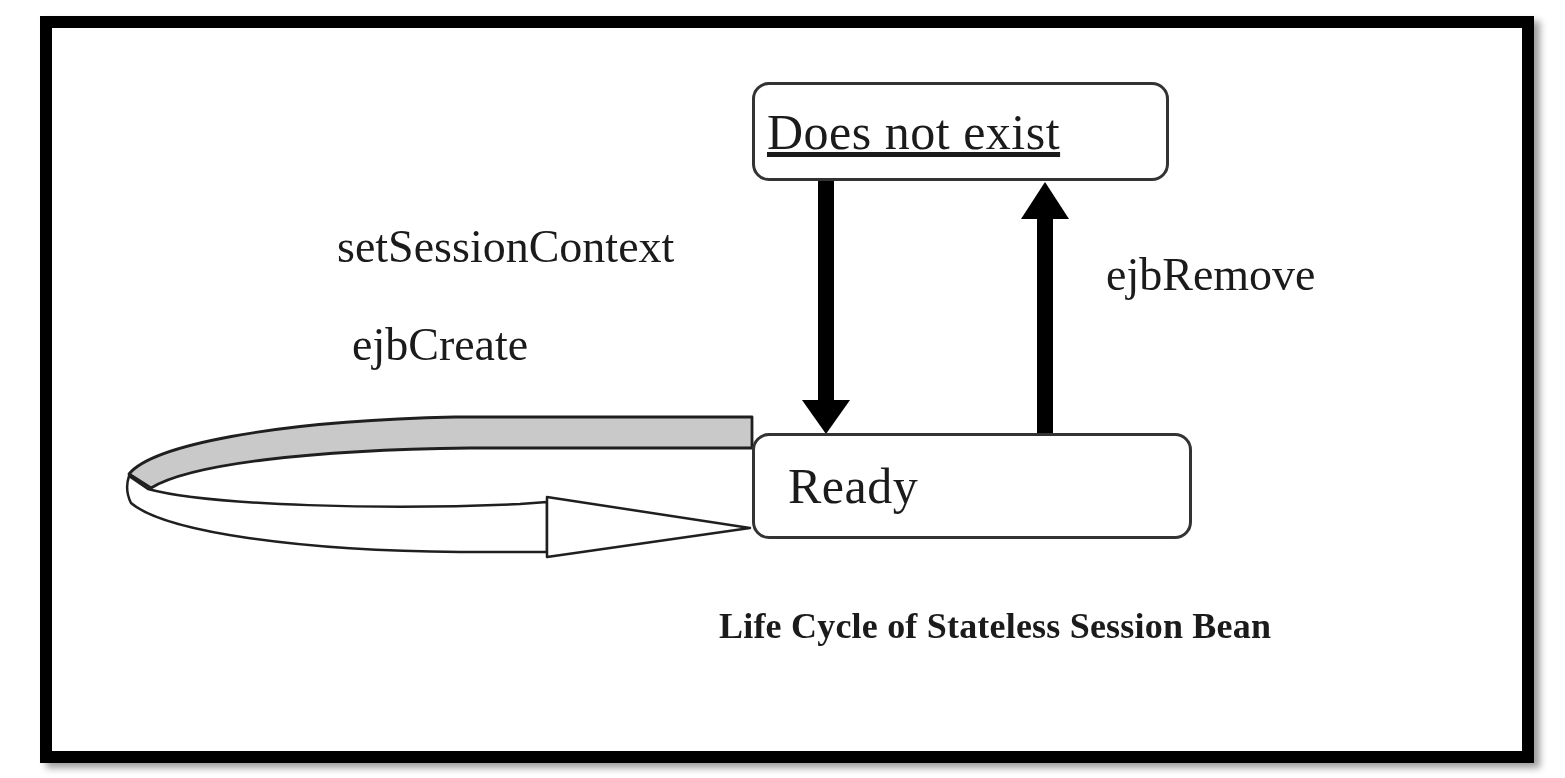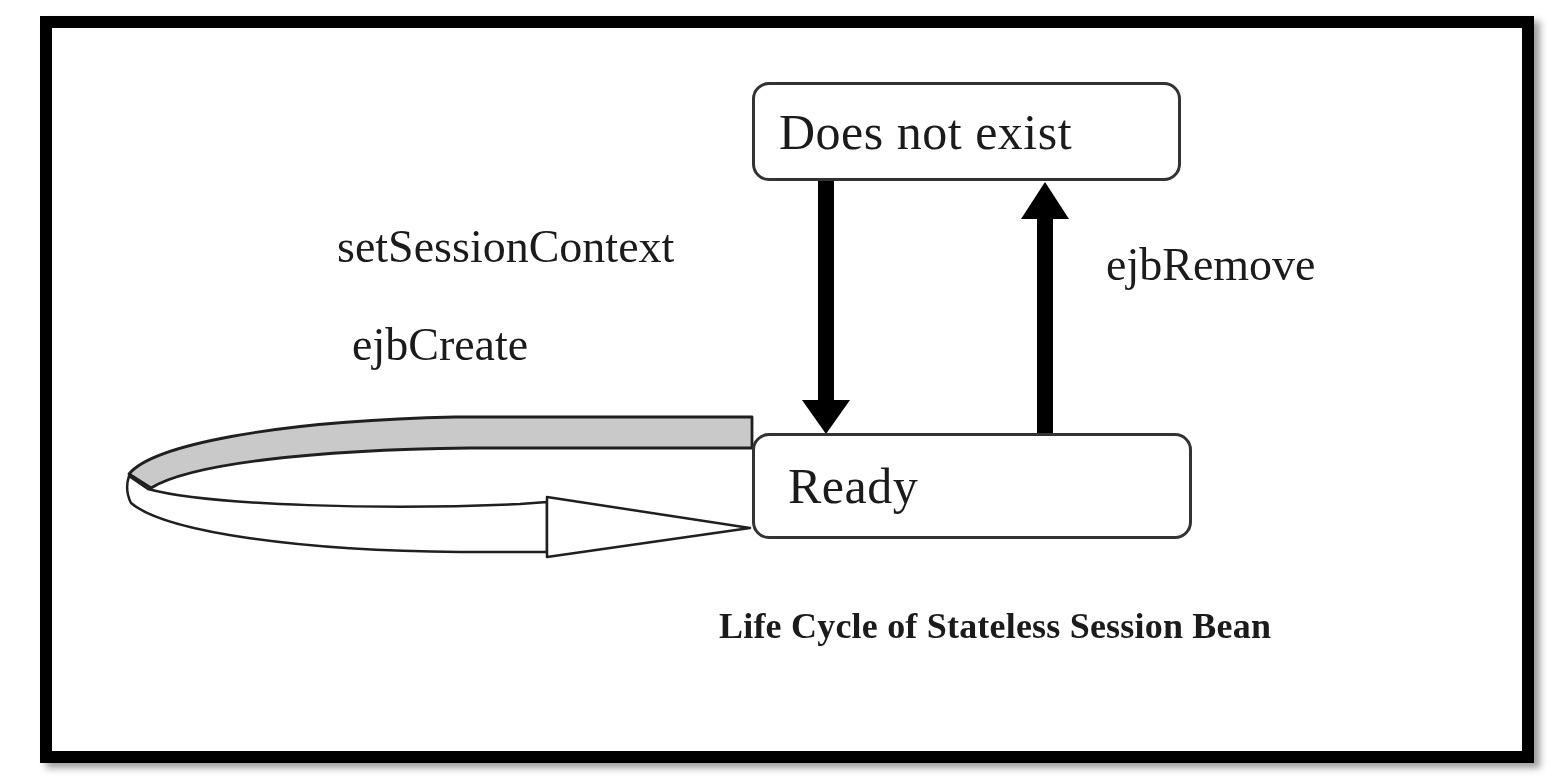--- a/index.html
+++ b/index.html
@@ -23,31 +23,31 @@
     position:absolute;
     background:#ffffff;
     border:3px solid #333333;
     border-radius:17px;
     display:flex;
     align-items:center;
     font-size:50px;
     line-height:1;
     letter-spacing:0.5px;
   }
-  #box-does-not-exist{left:752px;top:82px;width:399px;height:93px;padding-left:24px;}
+  #box-does-not-exist{left:752px;top:82px;width:399px;height:93px;padding-left:12px;text-decoration:underline;}
   #box-ready{left:752px;top:433px;width:401px;height:100px;padding-left:33px;}
   .free-label{
     position:absolute;
     font-size:46px;
     line-height:1.1;
     white-space:nowrap;
   }
   #label-setsessioncontext{left:337px;top:222px;}
   #label-ejbcreate{left:352px;top:320px;}
-  #label-ejbremove{left:1106px;top:240px;text-align:right;}
+  #label-ejbremove{left:1106px;top:250px;text-align:right;}
   #label-business-methods{left:281px;top:450px;font-size:47px;}
   #caption{
     position:absolute;
     left:698px;top:605px;
     font-size:36px;
     font-weight:bold;
     white-space:nowrap;
     letter-spacing:0.2px;
     margin-left:21px;
   }

